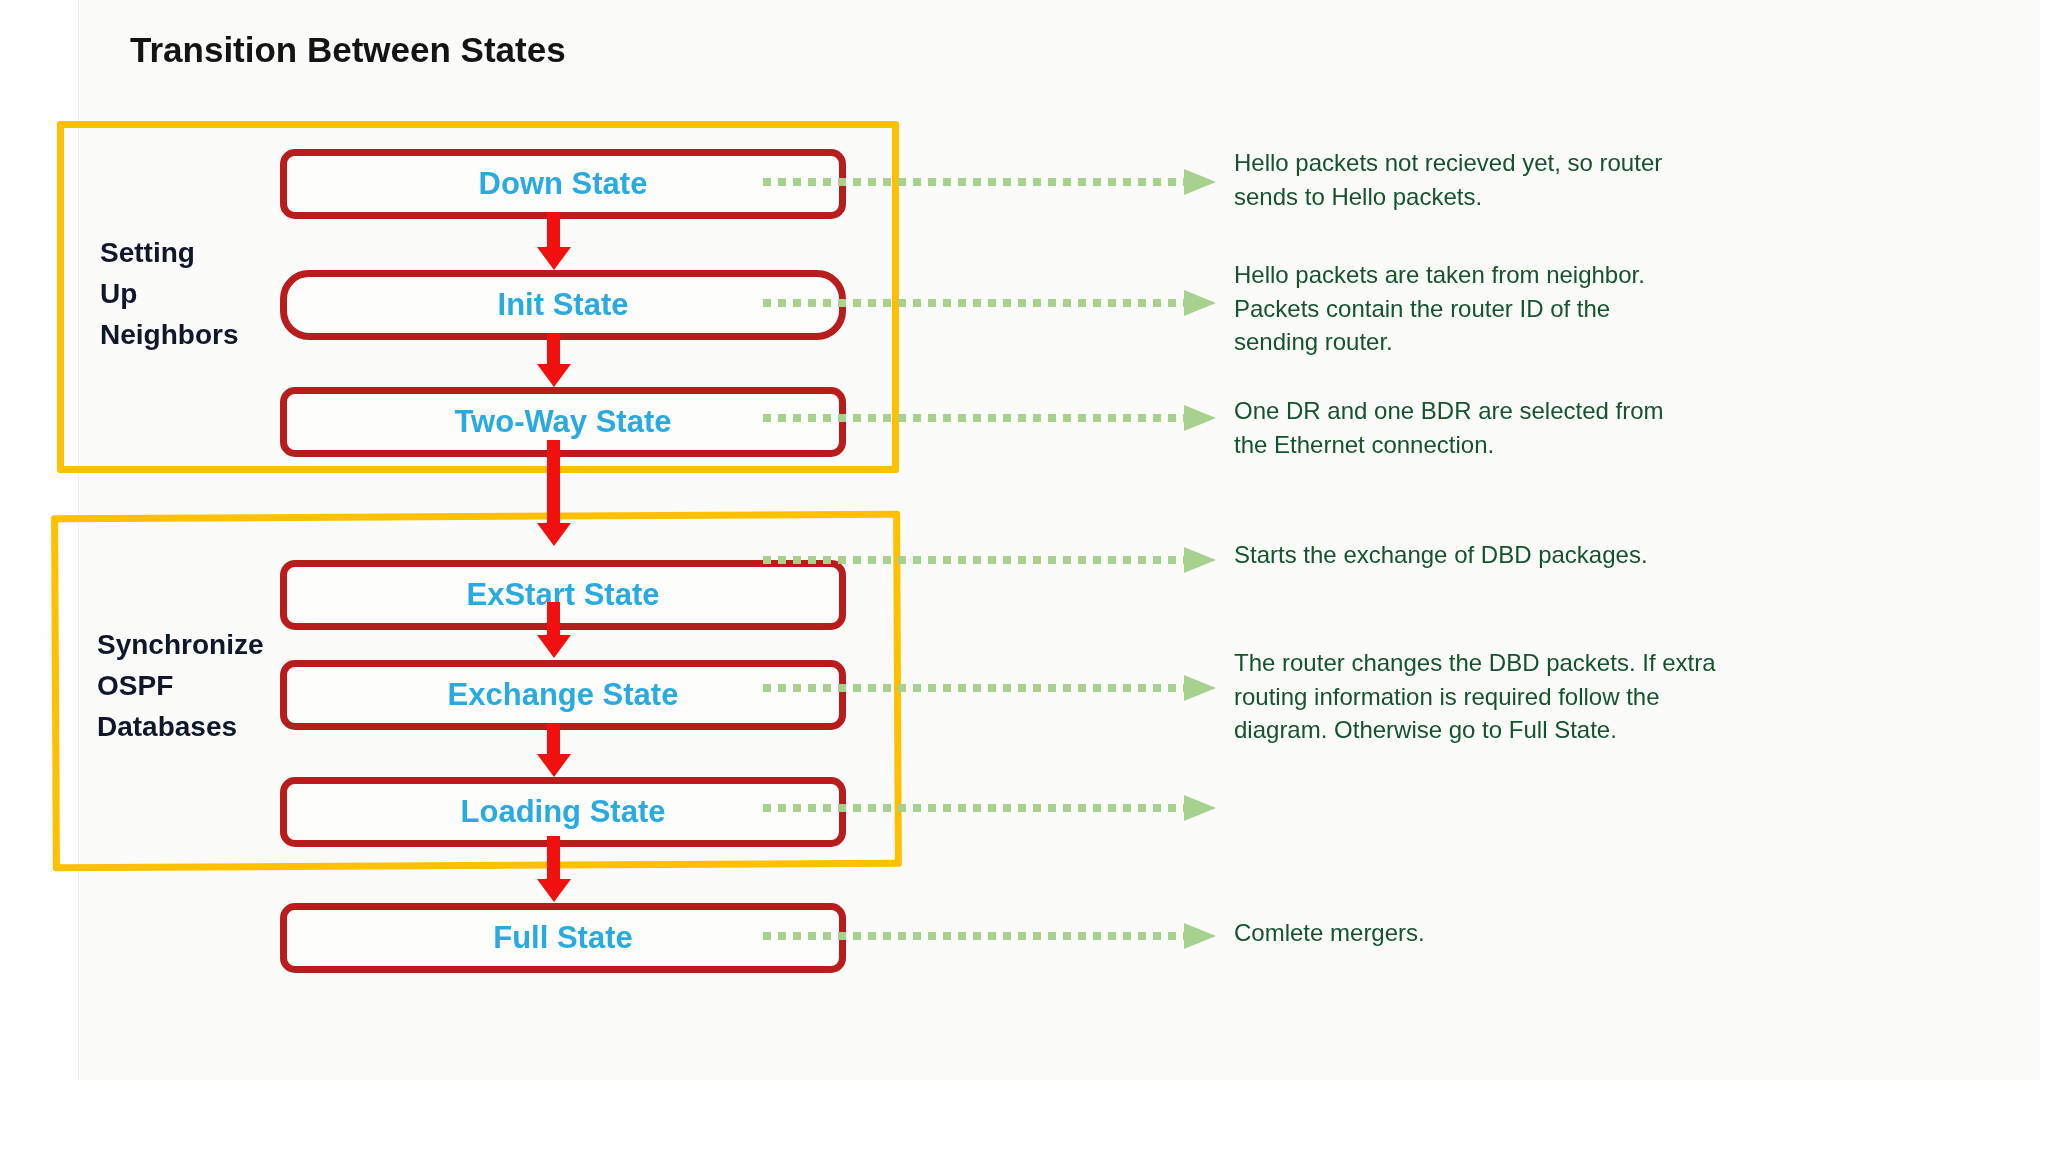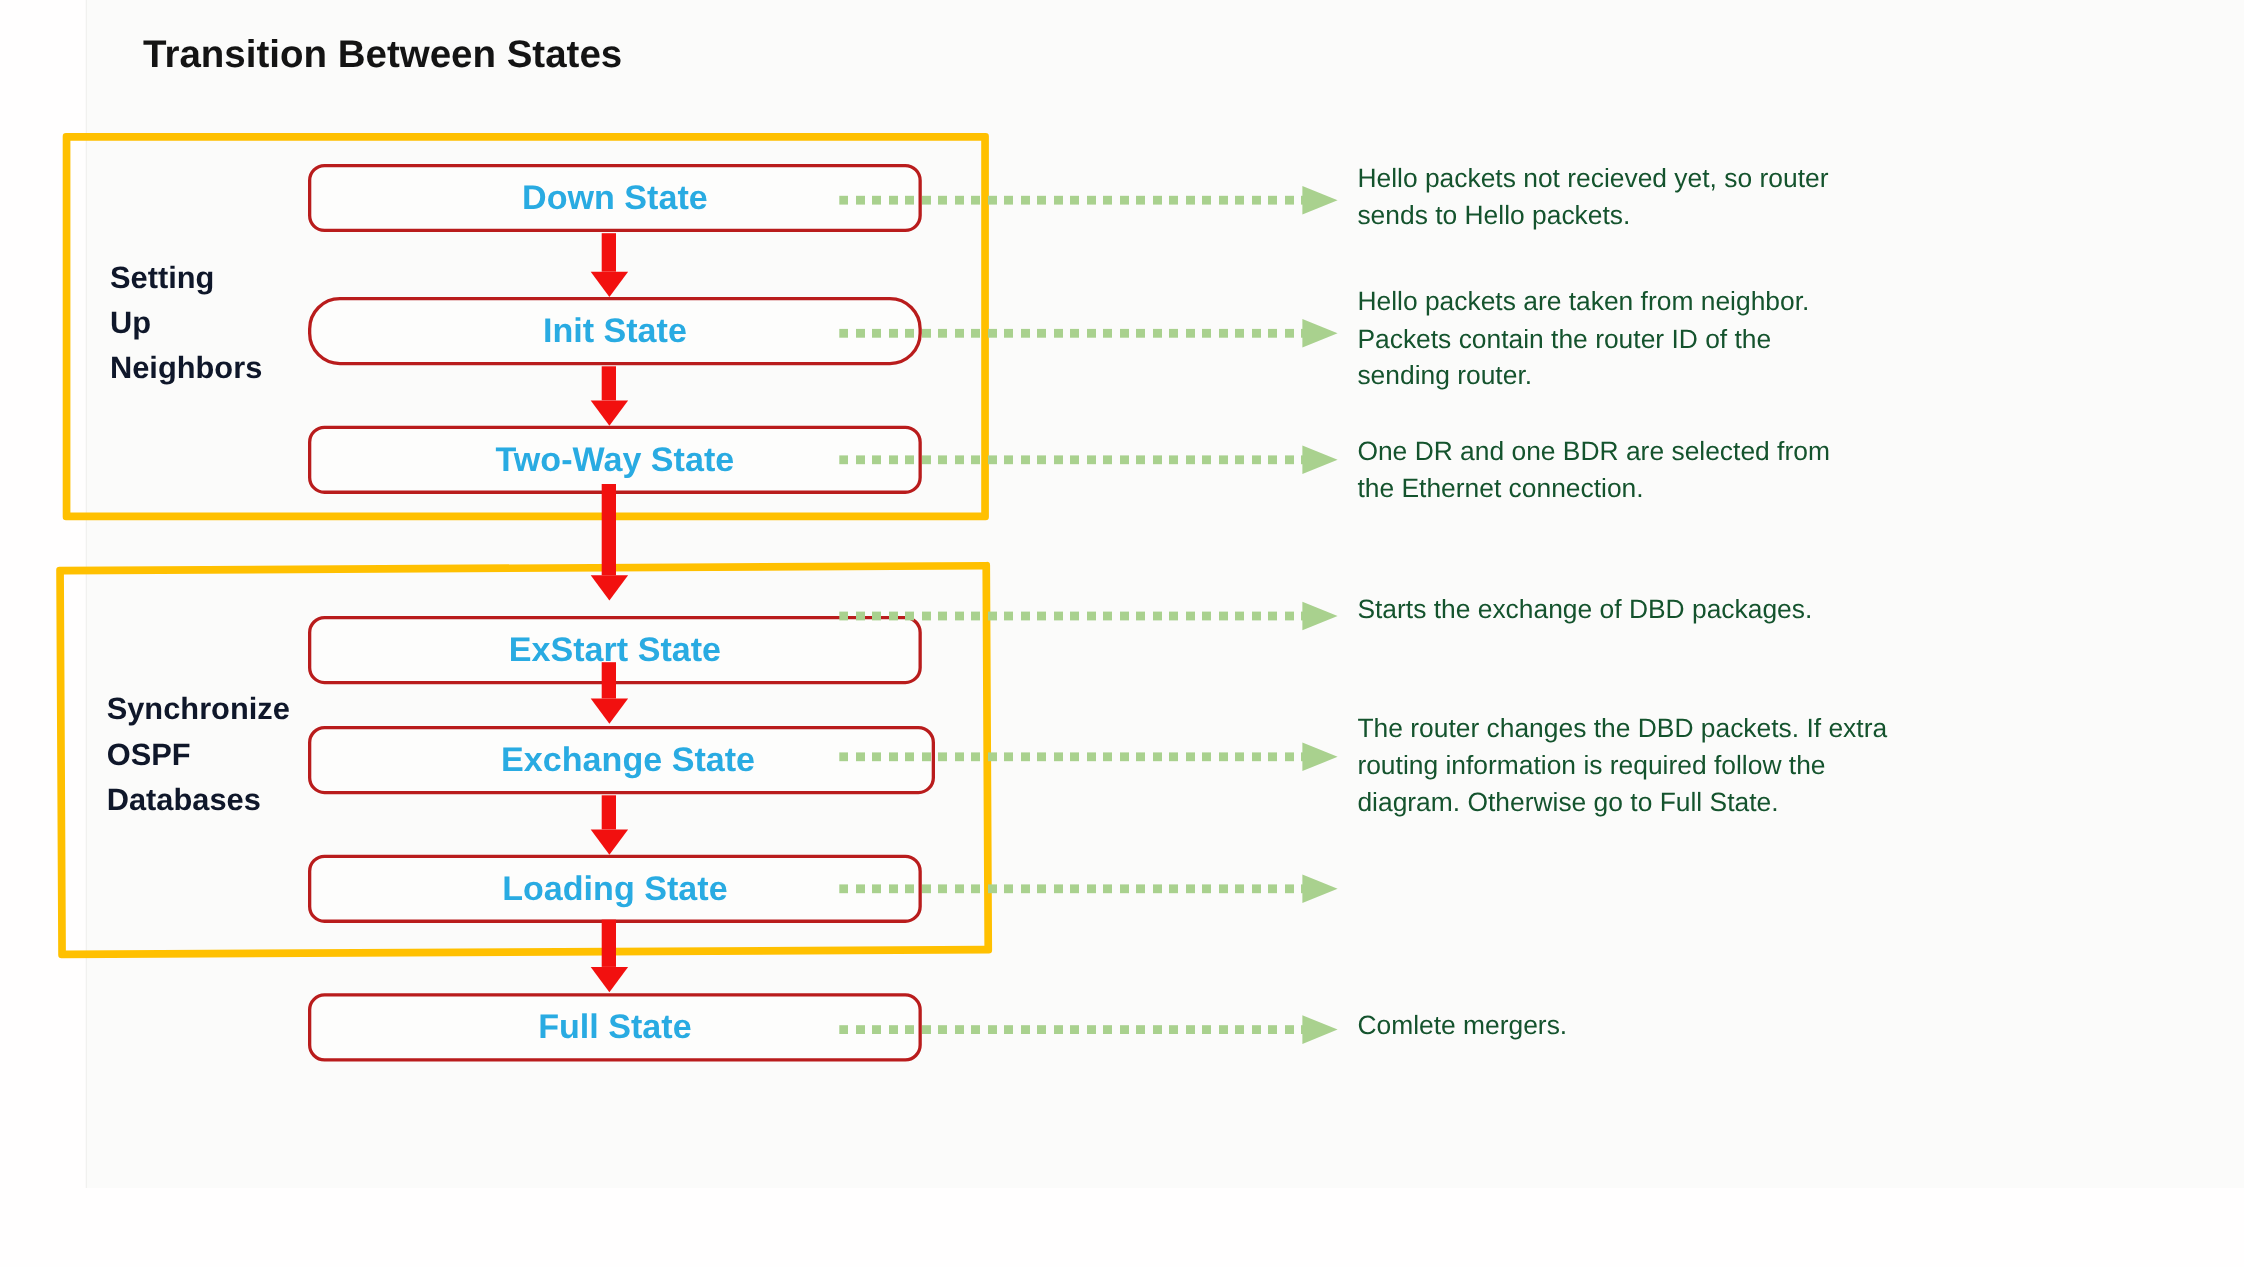--- a/index.html
+++ b/index.html
@@ -28,32 +28,32 @@
   .group-label{
     position:absolute;
     color:#0f172a;font-size:28px;font-weight:700;line-height:41px;
     white-space:pre-line;
   }
   .gl1{left:100px;top:232px;}
   .gl2{left:97px;top:624px;}
   
   .state-box{
     position:absolute;left:280px;width:552px;height:56px;
-    border:3px solid #b91c1c;border-radius:15px;
+    border:7px solid #b91c1c;border-radius:15px;
     display:flex;align-items:center;justify-content:center;
     background:#fdfdfc;
   }
   .state-box span{
     color:#29ABE2;font-size:31px;font-weight:700;
   }
   .s-down{top:149px;}
   .s-init{top:270px;border-radius:29px;}
   .s-twoway{top:387px;}
   .s-exstart{top:560px;}
-  .s-exchange{top:660px;padding-left:12px;}
+  .s-exchange{top:660px;}
   .s-loading{top:777px;}
   .s-full{top:903px;}
   
   .red-arrow{
     position:absolute;left:547px;width:13px;background:#F2100F;
   }
   .red-arrow::after{
     content:"";position:absolute;top:100%;left:50%;transform:translateX(-50%);
     border-left:17px solid transparent;border-right:17px solid transparent;
     border-top:23px solid #F2100F;

